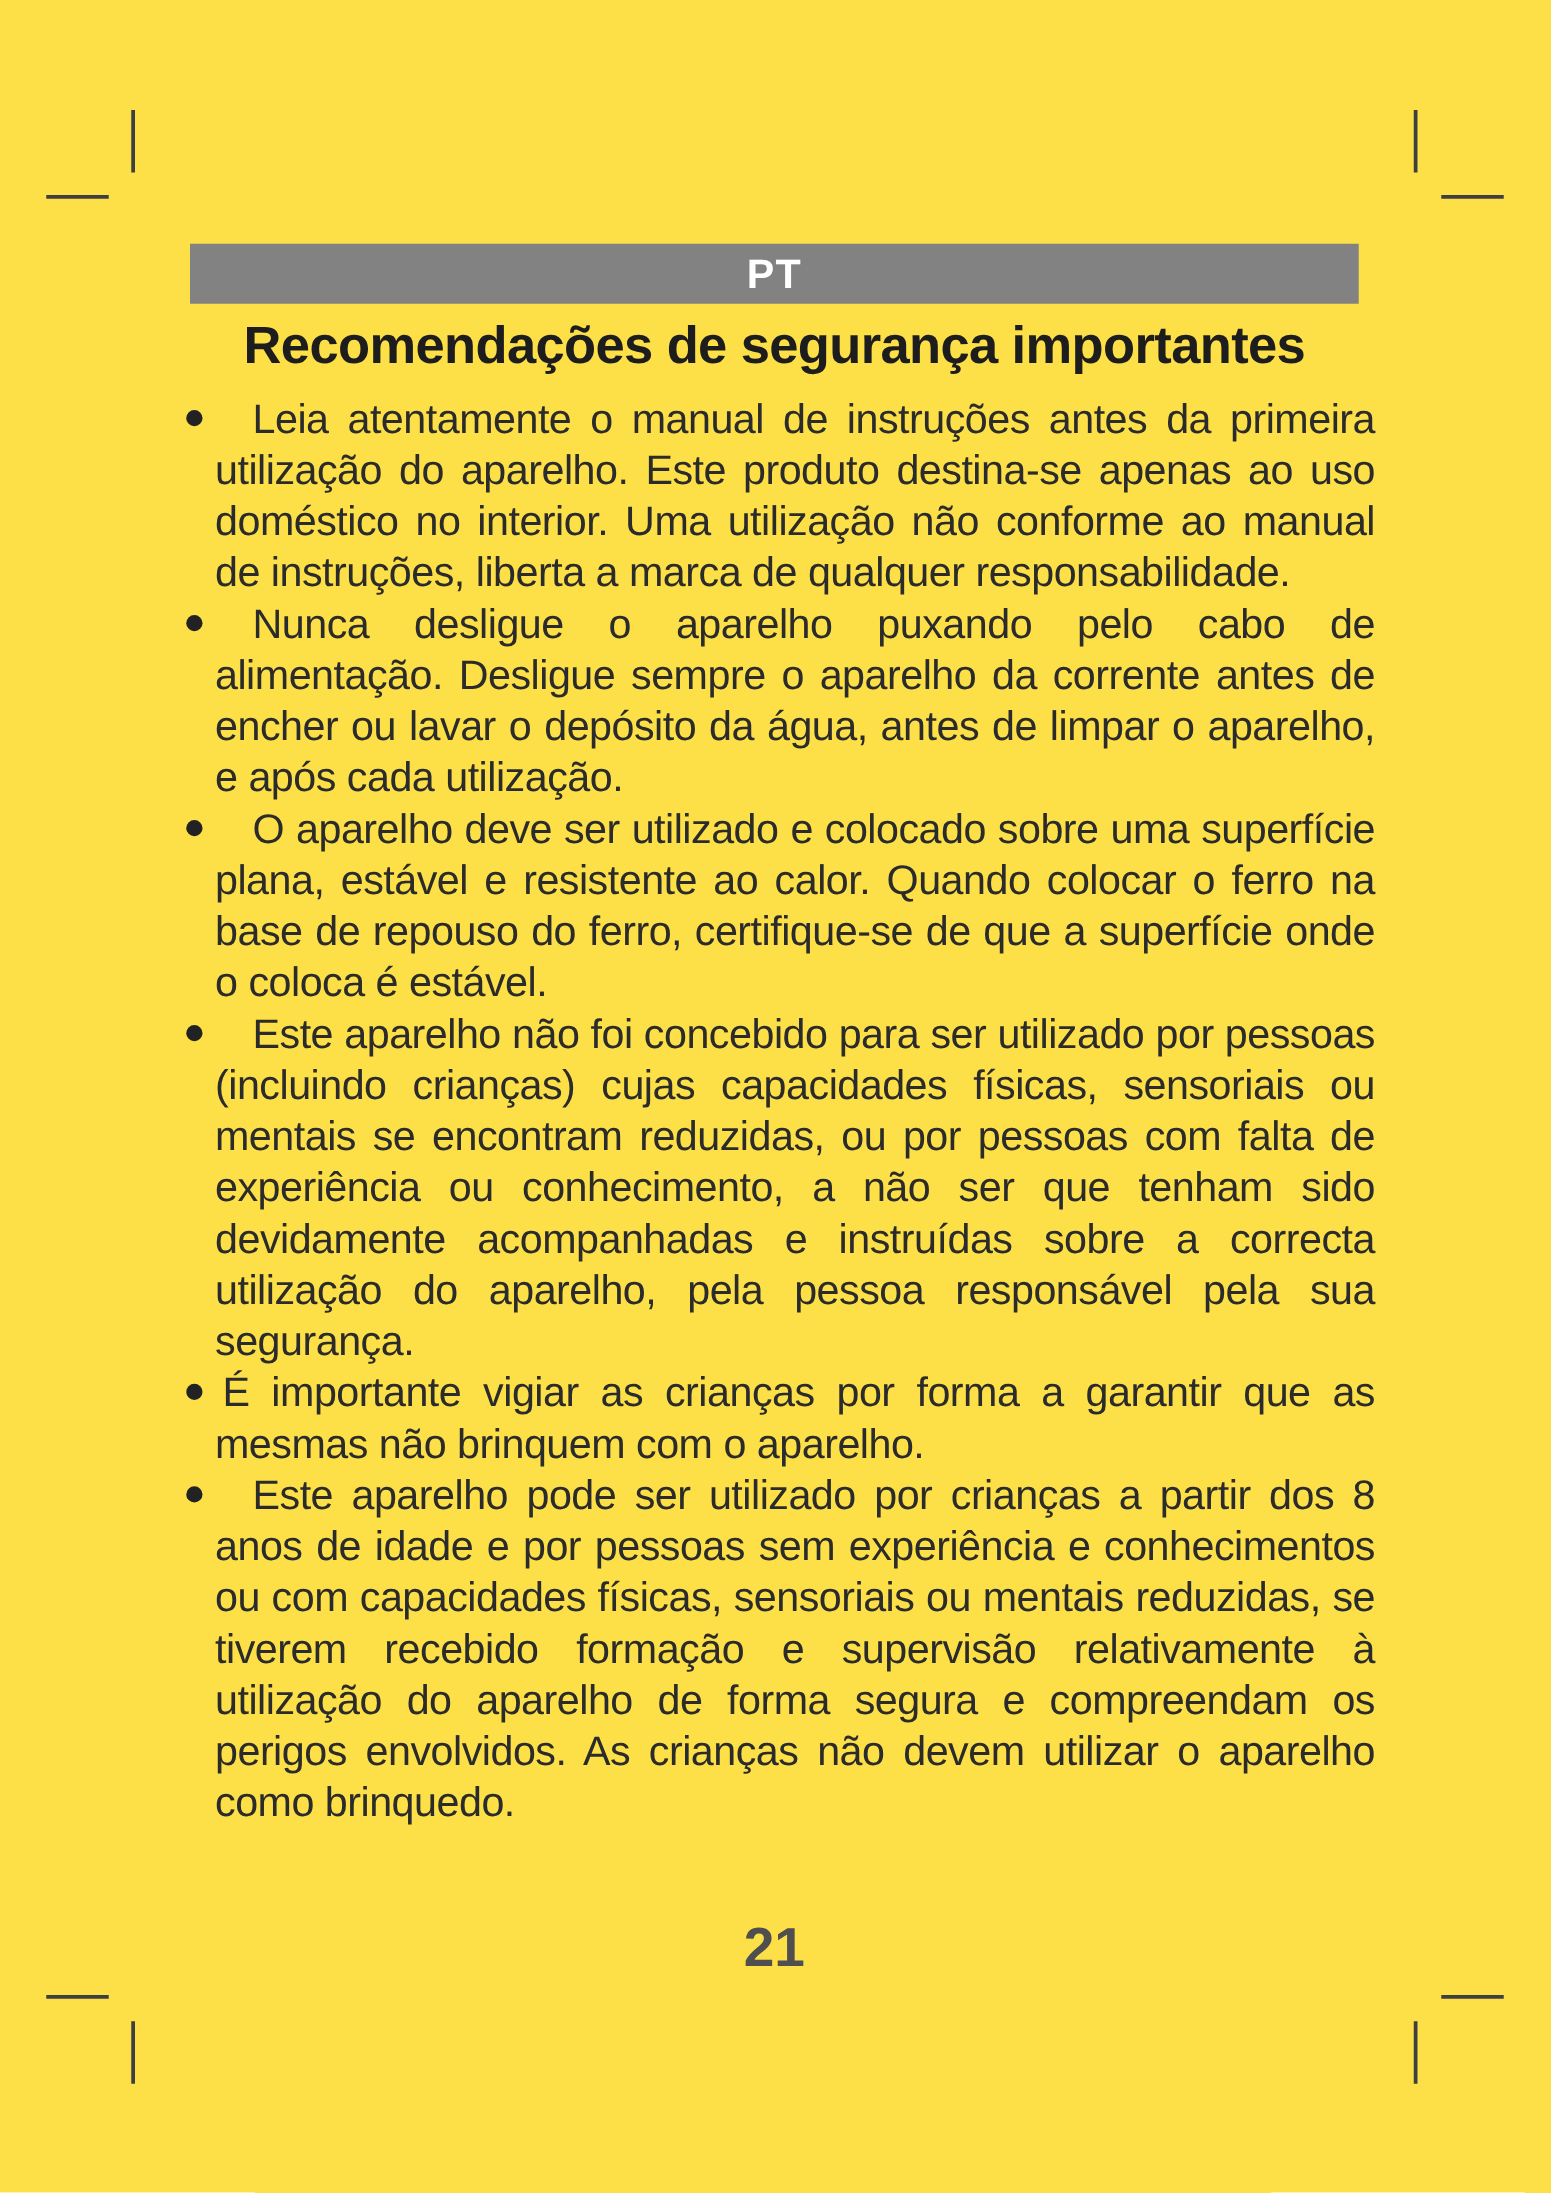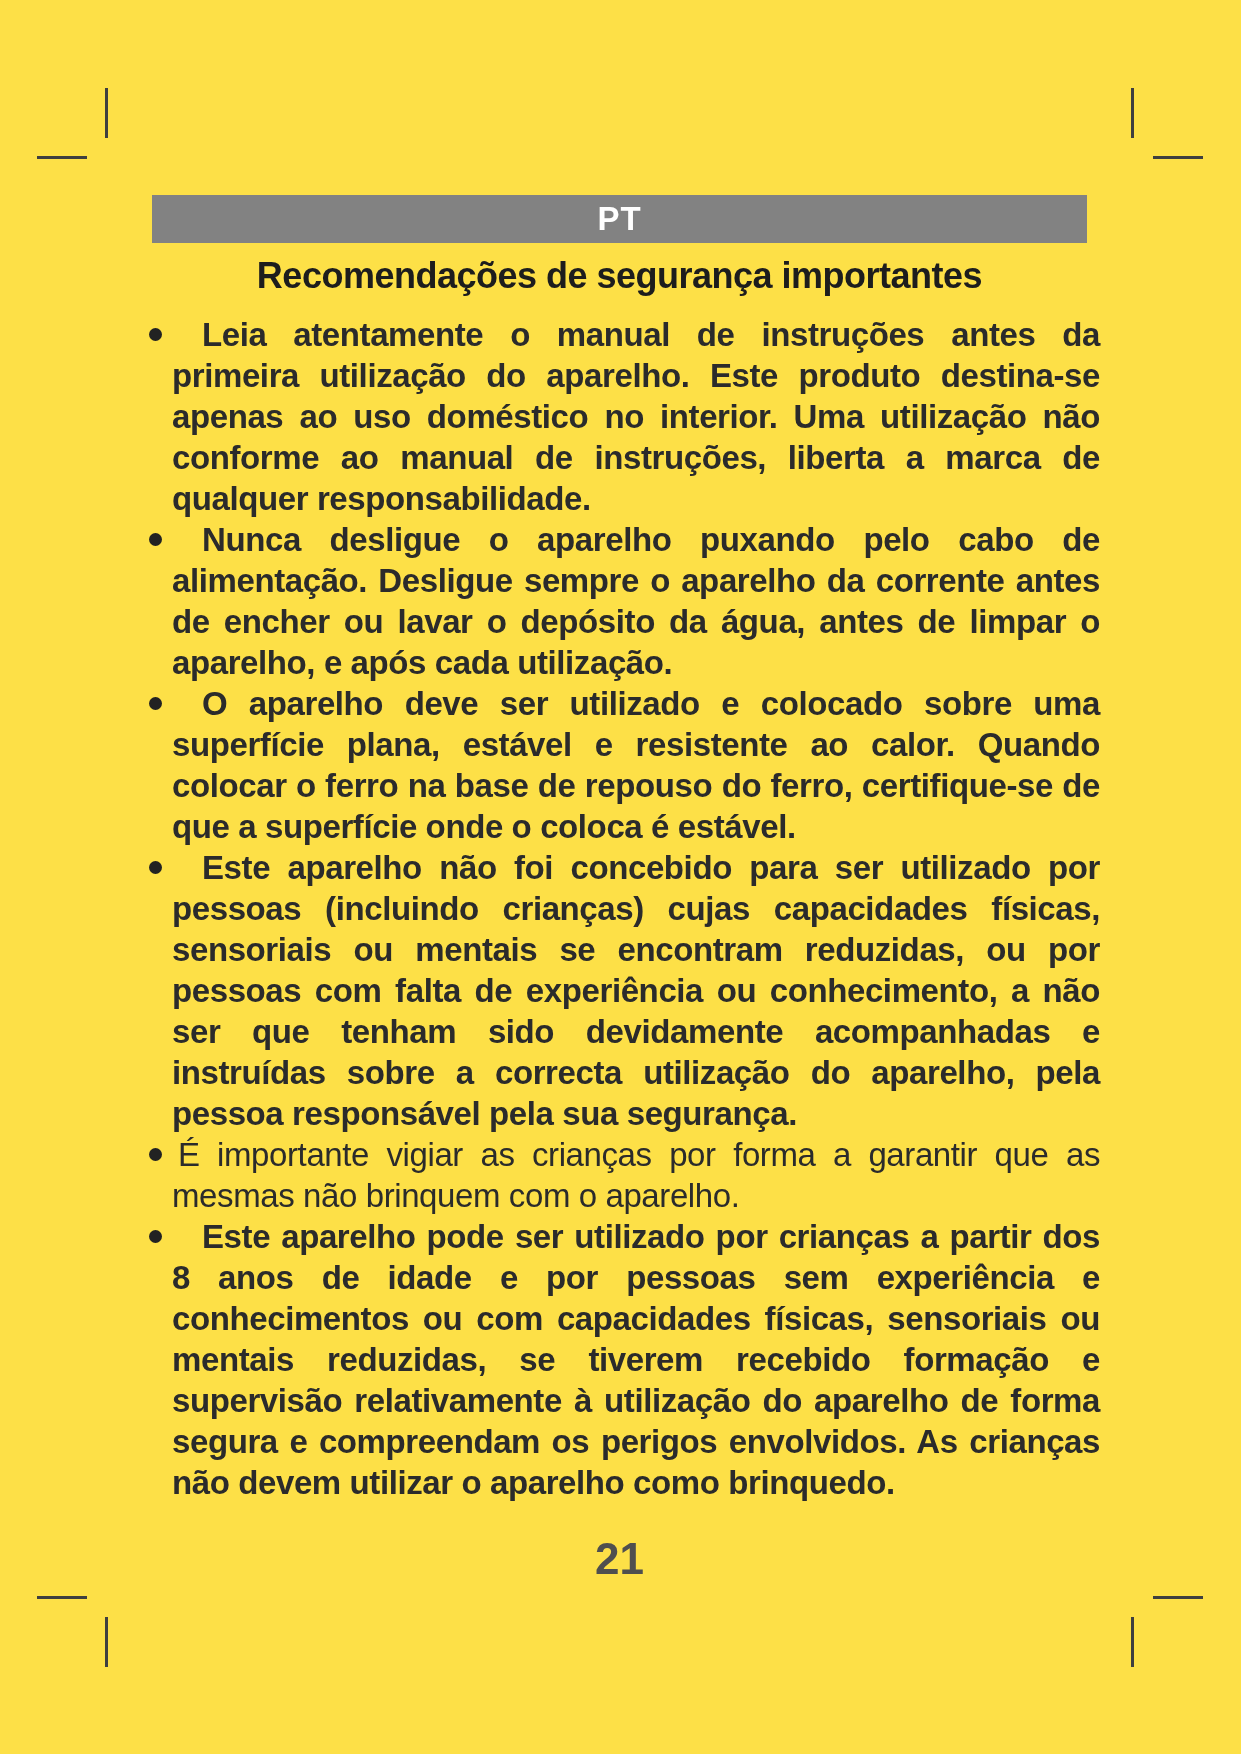--- a/index.html
+++ b/index.html
@@ -51,21 +51,21 @@
   }
 
   
   .title {
     position: absolute;
     left: 152px;
     top: 250px;
     width: 935px;
     margin: 0;
     text-align: center;
-    font-size: 36px;
+    font-size: 42px;
     line-height: 52px;
     font-weight: bold;
     letter-spacing: -0.5px;
     color: #1d1d1d;
   }
 
   
   .bullets {
     position: absolute;
     left: 140px;
@@ -84,21 +84,21 @@
   .bullet-item .dot {
     position: absolute;
     left: 9px;
     top: 14px;
     width: 13px;
     height: 13px;
     border-radius: 50%;
     background: #222222;
   }
   .bullet-item p { margin: 0; }
-  .indent-deep p   { text-indent: 30px; font-weight: bold; }
+  .indent-deep p   { text-indent: 30px; }
   .indent-shallow p { text-indent: 6px; }
 
   
   .page-number {
     position: absolute;
     left: 152px;
     top: 1534px;
     width: 935px;
     text-align: center;
     font-size: 44px;

